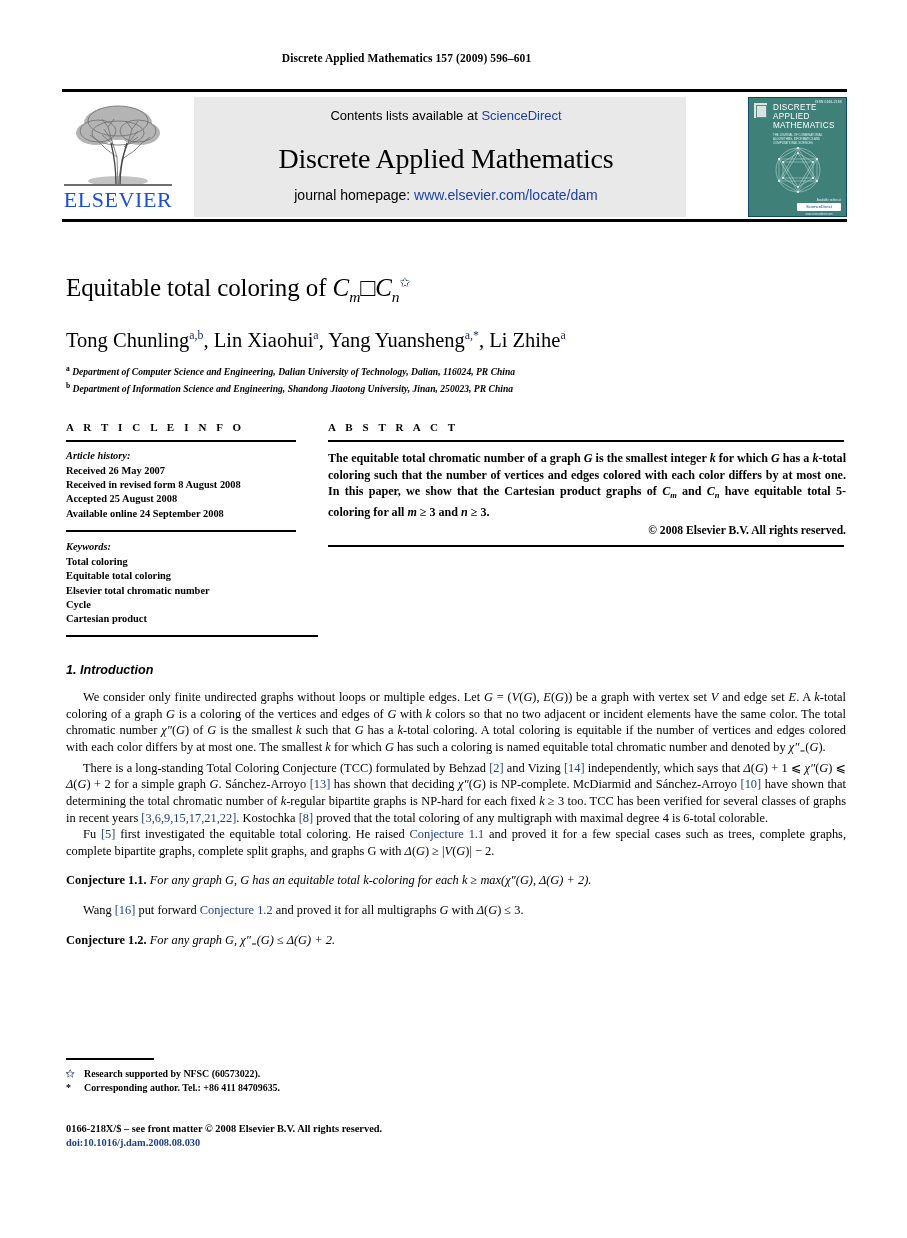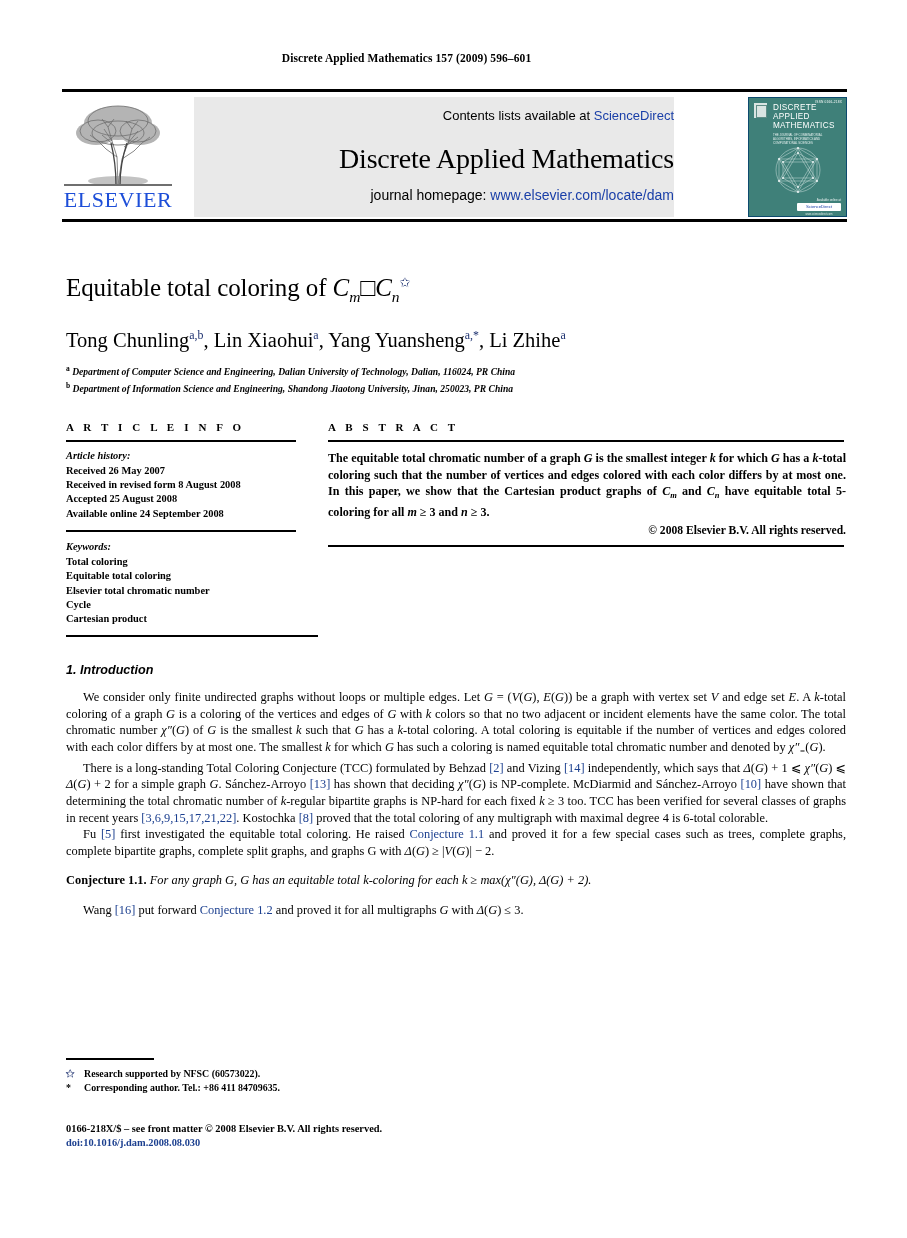--- a/index.html
+++ b/index.html
@@ -85,21 +85,22 @@
     background: #6f6f6f;
   }
 
   .banner {
     position: absolute;
     left: 132px;
     top: 2px;
     width: 480px;
     height: 120px;
     background: #e9e9e9;
-    text-align: right;
+    text-align: center;
+    padding-left: 12px;
   }
   .banner-line1 {
     margin-top: 11px;
     font-family: "Liberation Sans", sans-serif;
     font-size: 13px;
     color: #000;
   }
   .banner-line1 .sd {
     color: #1a3fa8;
   }
@@ -488,20 +489,21 @@
     <p class="para">We consider only finite undirected graphs without loops or multiple edges. Let <span class="math">G</span> = (<span class="math">V</span>(<span class="math">G</span>), <span class="math">E</span>(<span class="math">G</span>)) be a graph with vertex set <span class="math">V</span> and edge set <span class="math">E</span>. A <span class="math">k</span>-total coloring of a graph <span class="math">G</span> is a coloring of the vertices and edges of <span class="math">G</span> with <span class="math">k</span> colors so that no two adjacent or incident elements have the same color. The total chromatic number <span class="math">χ″</span>(<span class="math">G</span>) of <span class="math">G</span> is the smallest <span class="math">k</span> such that <span class="math">G</span> has a <span class="math">k</span>-total coloring. A total coloring is equitable if the number of vertices and edges colored with each color differs by at most one. The smallest <span class="math">k</span> for which <span class="math">G</span> has such a coloring is named equitable total chromatic number and denoted by <span class="math">χ″<sub class="m">=</sub></span>(<span class="math">G</span>).</p>
 
     <p class="para">There is a long‑standing Total Coloring Conjecture (TCC) formulated by Behzad <span class="ref">[2]</span> and Vizing <span class="ref">[14]</span> independently, which says that <span class="math">Δ</span>(<span class="math">G</span>) + 1 ⩽ <span class="math">χ″</span>(<span class="math">G</span>) ⩽ <span class="math">Δ</span>(<span class="math">G</span>) + 2 for a simple graph <span class="math">G</span>. Sánchez‑Arroyo <span class="ref">[13]</span> has shown that deciding <span class="math">χ″</span>(<span class="math">G</span>) is NP‑complete. McDiarmid and Sánchez‑Arroyo <span class="ref">[10]</span> have shown that determining the total chromatic number of <span class="math">k</span>‑regular bipartite graphs is NP‑hard for each fixed <span class="math">k</span> ≥ 3 too. TCC has been verified for several classes of graphs in recent years <span class="ref">[3,6,9,15,17,21,22]</span>. Kostochka <span class="ref">[8]</span> proved that the total coloring of any multigraph with maximal degree 4 is 6‑total colorable.</p>
 
     <p class="para">Fu <span class="ref">[5]</span> first investigated the equitable total coloring. He raised <span class="ref">Conjecture 1.1</span> and proved it for a few special cases such as trees, complete graphs, complete bipartite graphs, complete split graphs, and graphs G with <span class="math">Δ</span>(<span class="math">G</span>) ≥ |<span class="math">V</span>(<span class="math">G</span>)| − 2.</p>
 
     <div class="conj"><span class="lbl">Conjecture 1.1.</span> <span class="txt">For any graph G, G has an equitable total k-coloring for each k ≥ max(χ″(G), Δ(G) + 2).</span></div>
 
     <p class="para" style="margin-top:13px">Wang <span class="ref">[16]</span> put forward <span class="ref">Conjecture 1.2</span> and proved it for all multigraphs <span class="math">G</span> with <span class="math">Δ</span>(<span class="math">G</span>) ≤ 3.</p>
 
+    <div class="conj"><span class="lbl">Conjecture 1.2.</span> <span class="txt">For any graph G, χ″<sub class="m">=</sub>(G) ≤ Δ(G) + 2.</span></div>
   </div>
 
   <div class="footnotes">
     <div class="fn-rule"></div>
     <div class="fn-row">
       <span class="fn-mark">✩</span>
       <span>Research supported by NFSC (60573022).</span>
     </div>
     <div class="fn-row">
       <span class="fn-mark plain">*</span>

